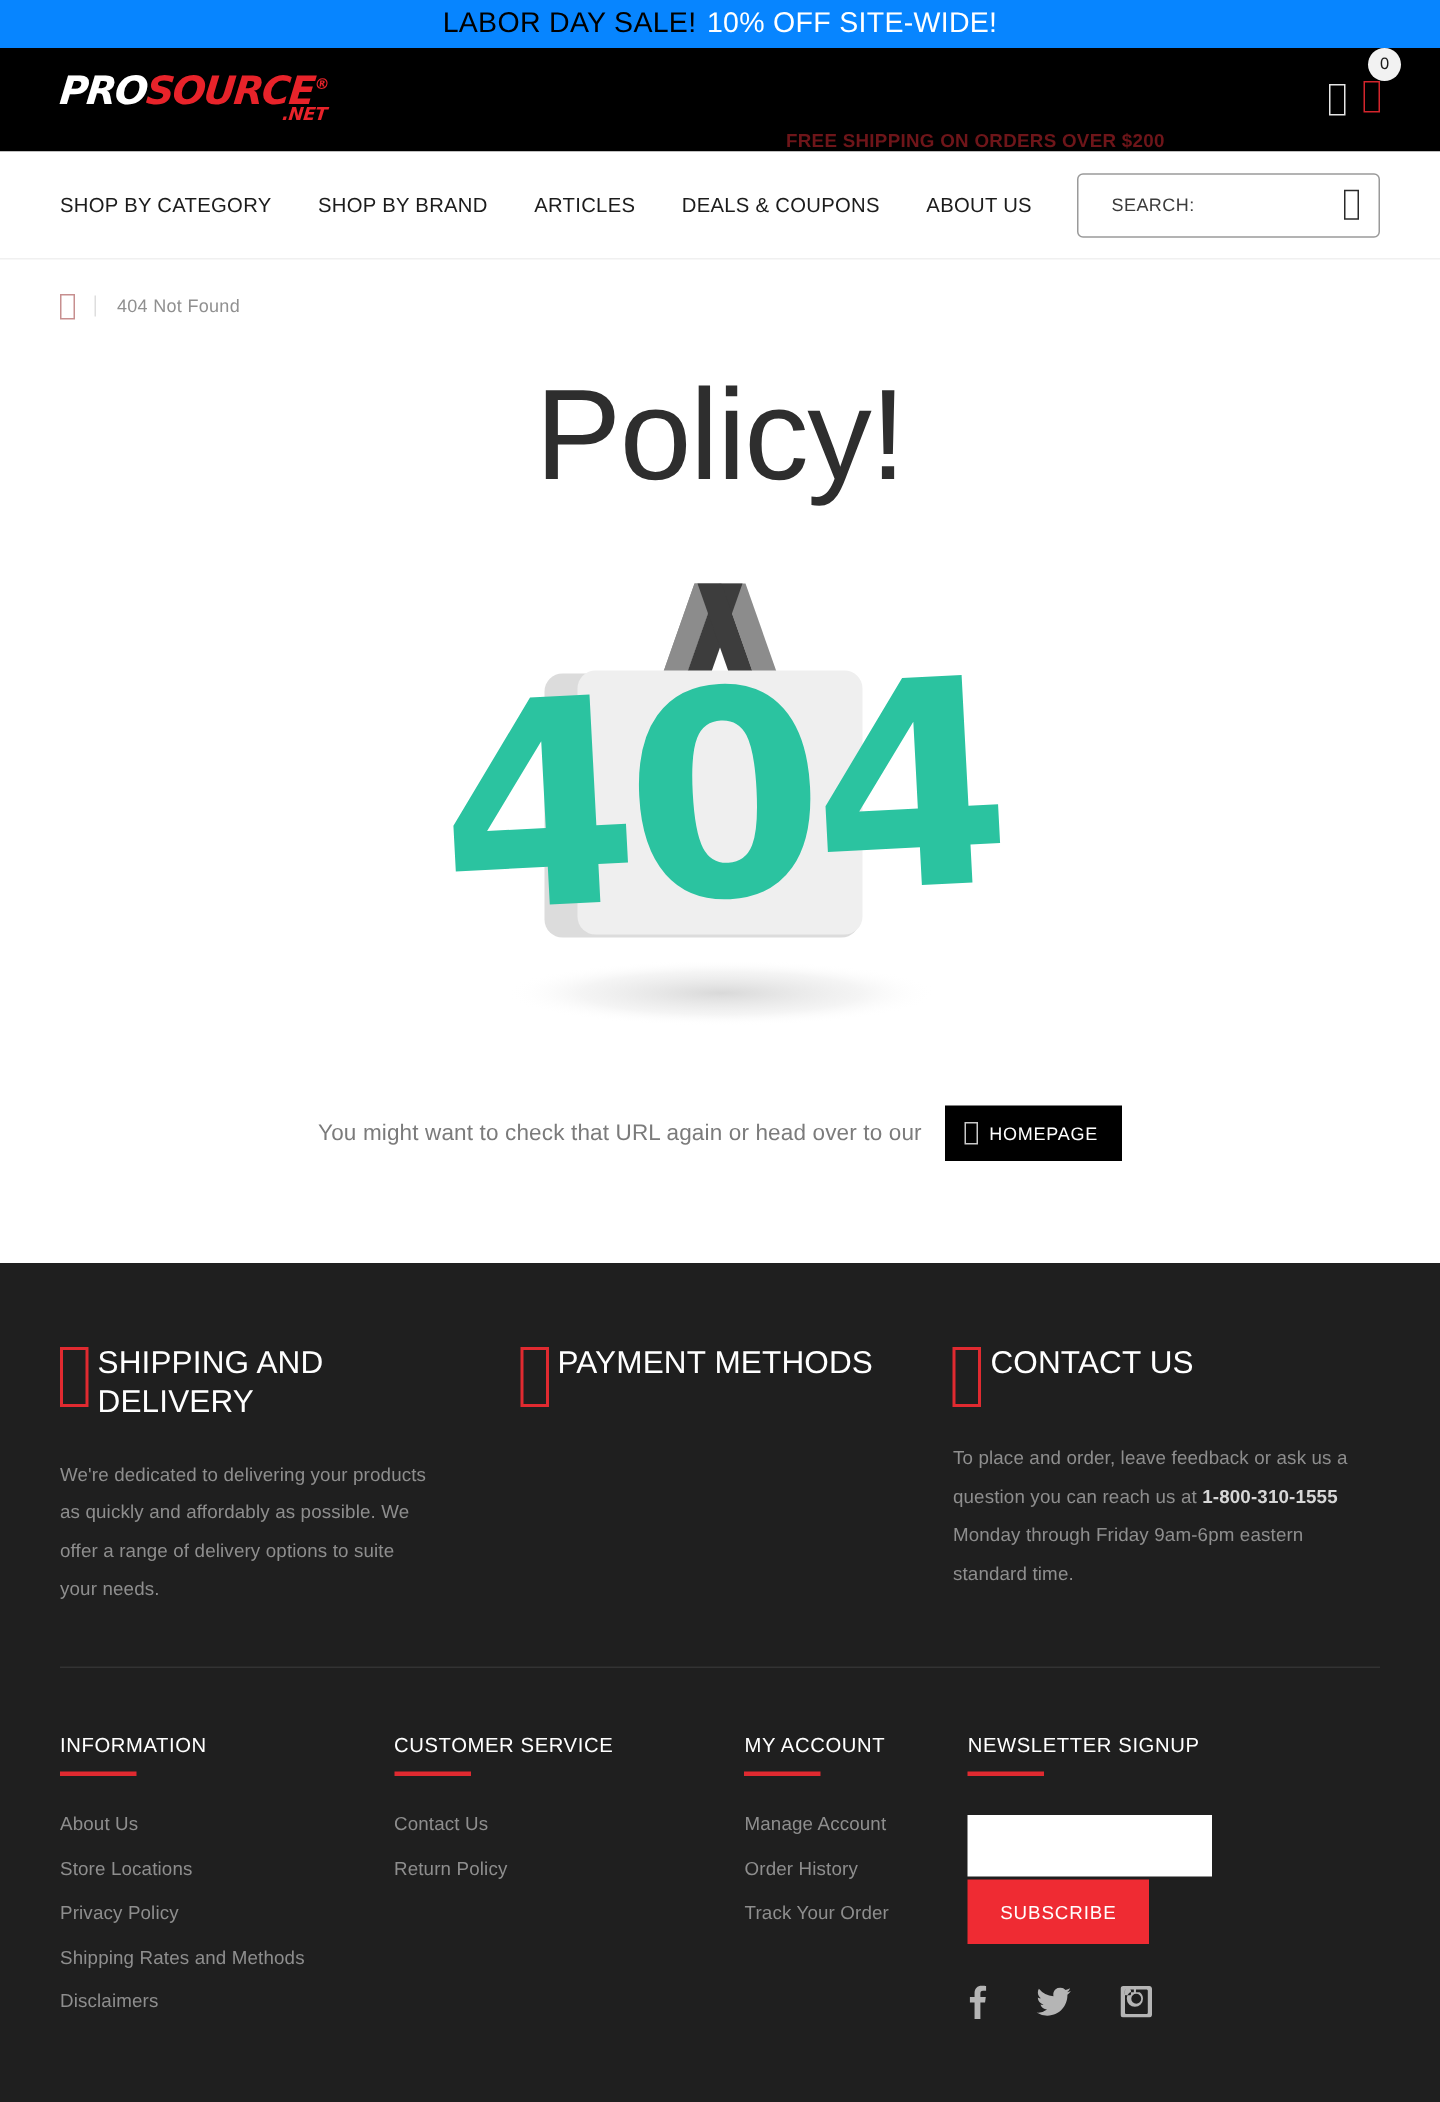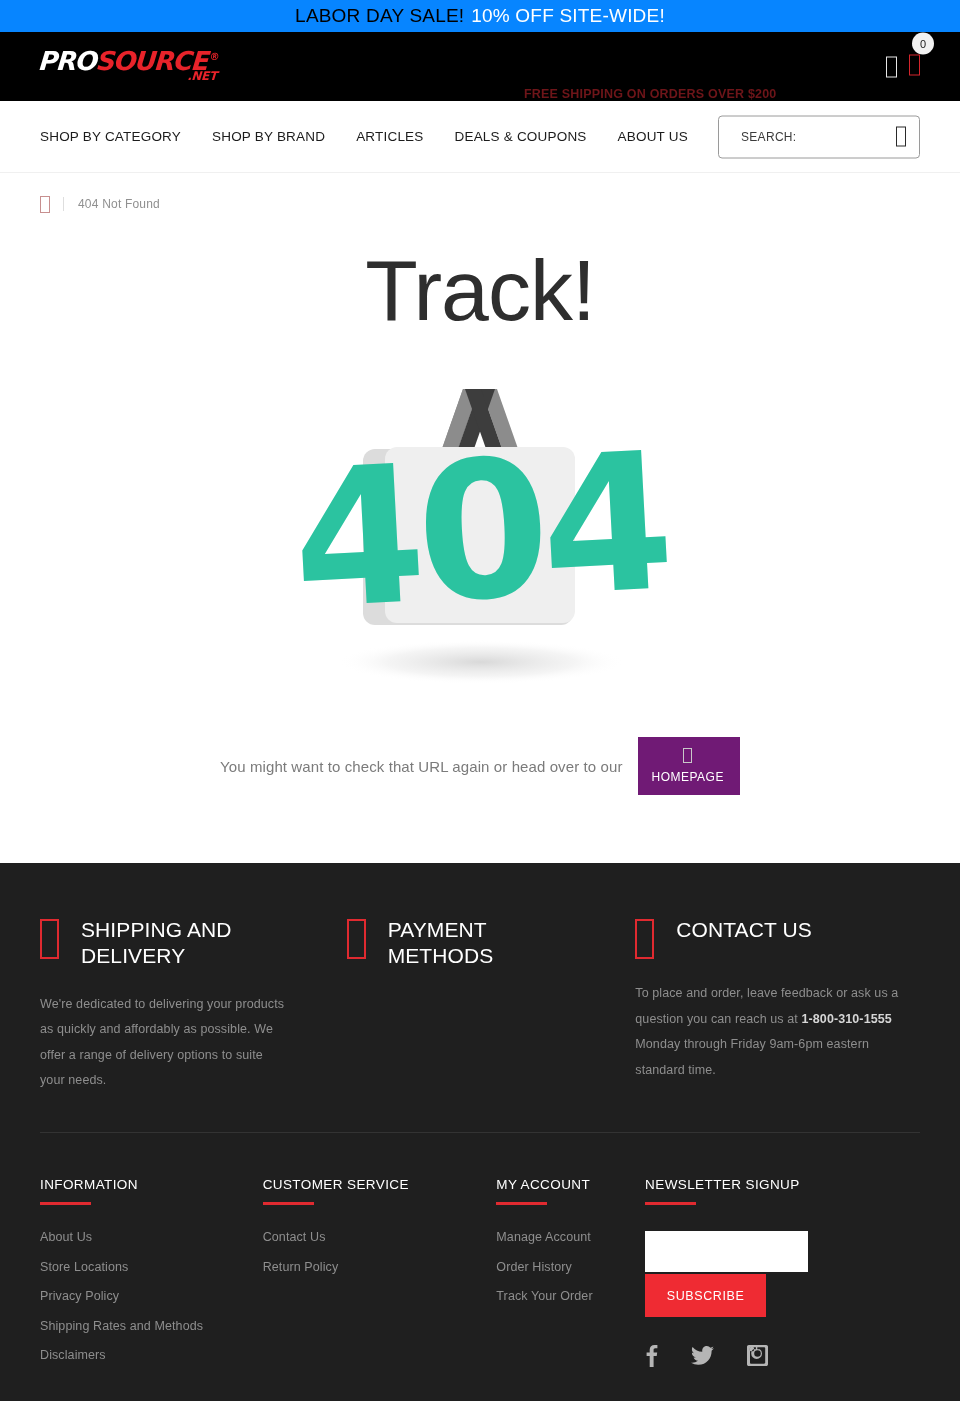--- a/index.html
+++ b/index.html
@@ -202,50 +202,49 @@
   .hint-row {
     display: flex;
     align-items: center;
     justify-content: center;
     gap: 16px;
     margin-top: 38px;
     padding-bottom: 56px;
   }
   .hint-text { font-size: 15px; color: #7b7b7b; letter-spacing: .1px; }
   .homepage-btn {
-    background: #701a75;
+    background: #000000;
     color: #ffffff;
     font-size: 12px;
     letter-spacing: .5px;
     padding: 11px 16px 11px 13px;
     display: inline-flex;
     align-items: center;
     gap: 7px;
     border: none;
     cursor: pointer;
     font-family: "Liberation Sans", sans-serif;
-    flex-direction: column;
   }
   .tofu-btn { border-color: #c9c9c9; width: 9px; height: 15px; }
 
   
   .footer { background: #1f1f1f; color: #9d9d9d; padding: 0 40px; }
   .footer-top {
     display: flex;
     padding-top: 54px;
     padding-bottom: 38px;
     gap: 0;
   }
   .ft-col { width: 300px; padding-right: 38px; }
   .ft-col:nth-child(2) { margin-left: 20px; }
   .ft-col:nth-child(3) { width: 300px; padding-right: 0; margin-left: 2px; }
   .ft-head {
     display: flex;
     align-items: flex-start;
-    gap: 22px;
+    gap: 6px;
     margin-bottom: 22px;
   }
   .tofu-ft {
     border-color: #e02a30;
     border-width: 2px;
     width: 19px;
     height: 40px;
     flex: none;
     margin-top: 2px;
   }
@@ -358,21 +357,21 @@
   </div>
 </div>
 
 <div class="breadcrumb">
   <span class="tofu tofu-bc"></span>
   <span class="bc-sep"></span>
   <span class="bc-text">404 Not Found</span>
 </div>
 
 <div class="main">
-  <div class="oops">Track!</div>
+  <div class="oops">Policy!</div>
 
   <div class="art-wrap">
     <svg width="390" height="320" viewBox="0 0 390 320">
       <defs>
         <radialGradient id="shadowGrad" cx="50%" cy="50%" r="50%">
           <stop offset="0%" stop-color="#b9b9b9" stop-opacity=".55"></stop>
           <stop offset="65%" stop-color="#cfcfcf" stop-opacity=".22"></stop>
           <stop offset="100%" stop-color="#ffffff" stop-opacity="0"></stop>
         </radialGradient>
       </defs>

